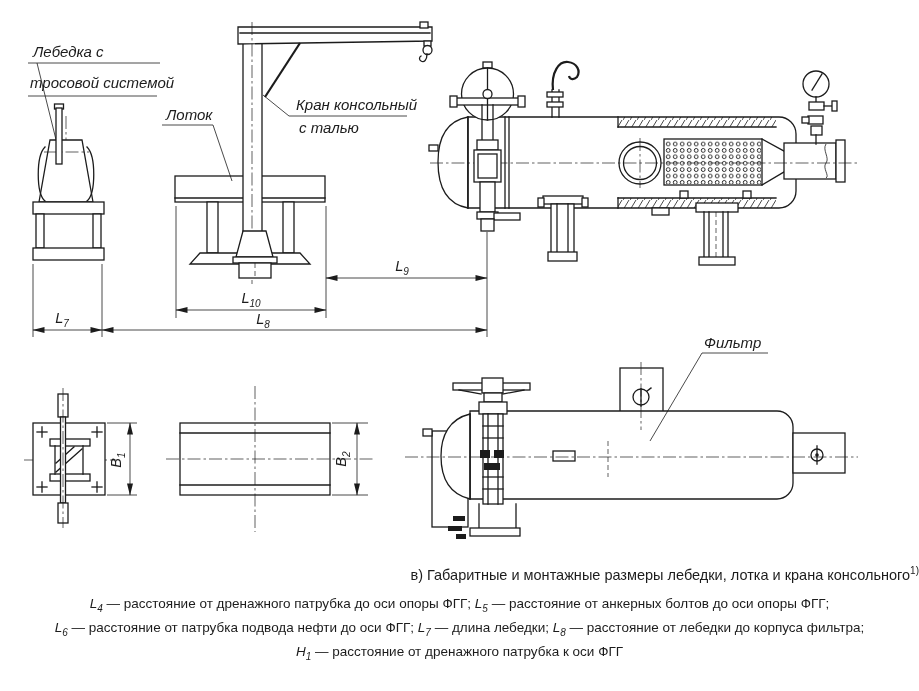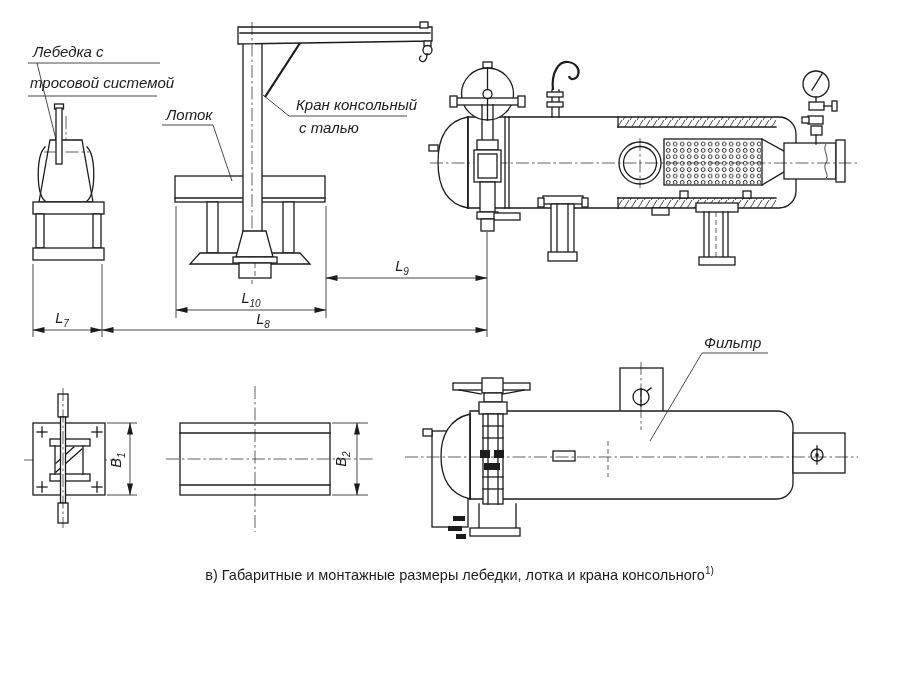--- a/index.html
+++ b/index.html
@@ -14,21 +14,21 @@
   .fd  { fill:var(--ink); stroke:none; }
   .cl  { fill:none; stroke:var(--ink); stroke-width:0.7; stroke-dasharray:13 3 2.5 3; }
   .dsh { fill:none; stroke:var(--ink); stroke-width:0.7; stroke-dasharray:5 3; }
   .hvy { fill:none; stroke:var(--ink); stroke-width:2.2; }
   .dot { fill:#fff; stroke:var(--ink); stroke-width:0.9; }
   text { fill:var(--ink); }
   .lbl { font:italic 15px "Liberation Sans",sans-serif; }
   .dim { font:italic 14.5px "Liberation Sans",sans-serif; }
   .sb  { font-size:10px; }
   
-  .caption { text-align:center; font-size:14.5px; margin-top:13px; }
+  .caption { text-align:right; font-size:14.5px; margin-top:13px; }
   .caption sup { font-size:10px; }
   .legend { text-align:center; font-size:13.5px; line-height:19.5px; margin-top:11px; }
   .legend i.sym { font-style:italic; }
   .legend sub { font-size:10px; font-style:italic; }
 </style>
 </head>
 <body style="background: rgb(255, 255, 255);">
 
 <div class="page">
 
@@ -317,15 +317,24 @@
     <line class="thin" x1="702" y1="353" x2="768" y2="353"></line>
     <line class="thin" x1="702" y1="353" x2="650" y2="441"></line>
   </g>
 </svg>
 
 <div class="caption">
   <span>в) Габаритные и монтажные размеры лебедки, лотка и крана консольного</span><sup>1)</sup>
 </div>
 
 <div class="legend">
+  <div>
+    <i class="sym">L</i><sub>4</sub><span> — расстояние от дренажного патрубка до оси опоры ФГГ; </span><i class="sym">L</i><sub>5</sub><span> — расстояние от анкерных болтов до оси опоры ФГГ;</span>
+  </div>
+  <div>
+    <i class="sym">L</i><sub>6</sub><span> — расстояние от патрубка подвода нефти до оси ФГГ; </span><i class="sym">L</i><sub>7</sub><span> — длина лебедки; </span><i class="sym">L</i><sub>8</sub><span> — расстояние от лебедки до корпуса фильтра;</span>
+  </div>
+  <div>
+    <i class="sym">H</i><sub>1</sub><span> — расстояние от дренажного патрубка к оси ФГГ</span>
+  </div>
 </div>
 
 </div>
 
 </body></html>

